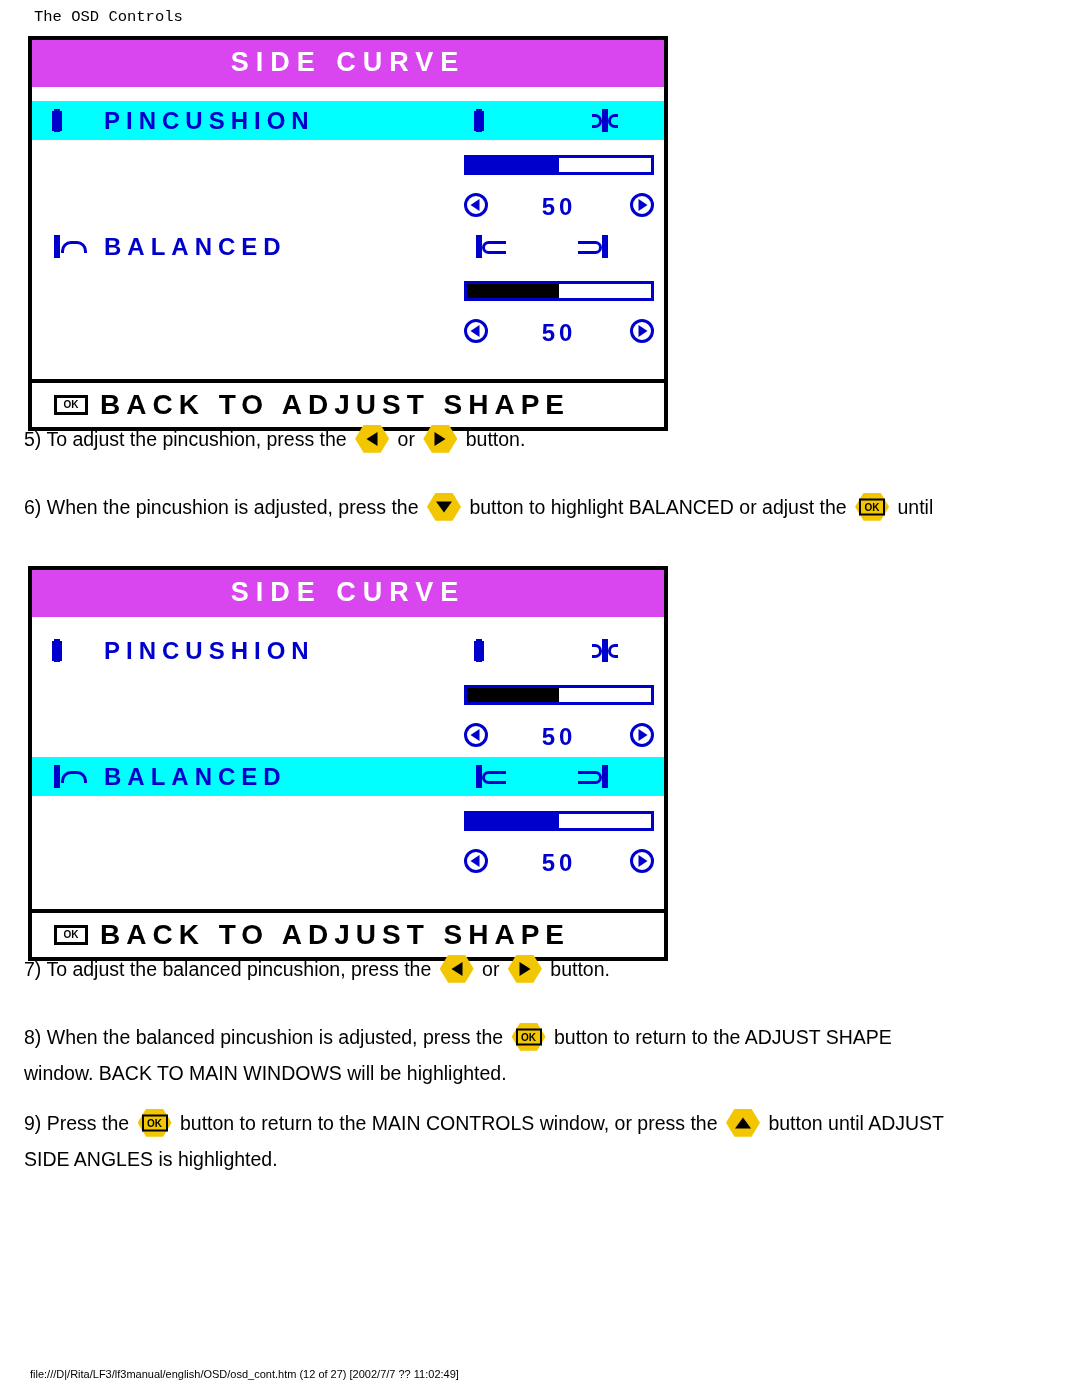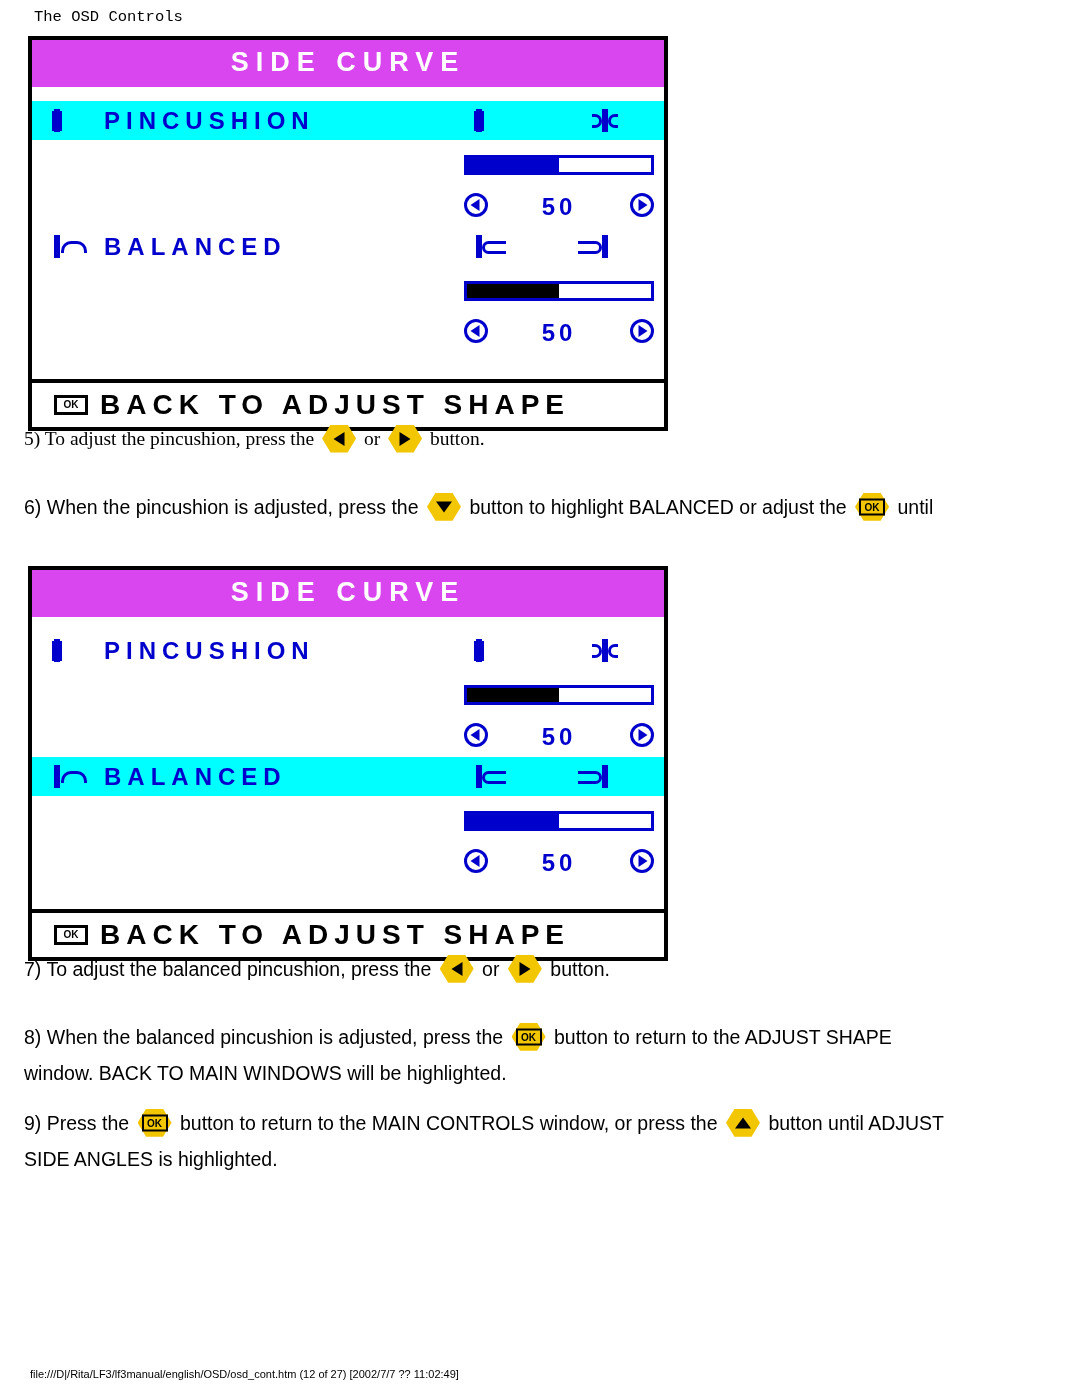--- a/index.html
+++ b/index.html
@@ -339,21 +339,21 @@
       <span class="val-num">50</span>
       <span class="tri-btn right"></span>
     </div>
   </div>
   <div class="osd-footer">
     <span class="ok-box">OK</span>
     <span class="footer-label">BACK TO ADJUST SHAPE</span>
   </div>
 </div>
 
-<div class="para" style="top:420px;font-family:Liberation Serif, serif;">
+<div class="para" style="top:420px;">
   <span class="t">5) To adjust the pincushion, press the</span>
   <span class="hexbtn left"><span class="hex"></span><span class="glyph"></span></span>
   <span class="t">or</span>
   <span class="hexbtn right"><span class="hex"></span><span class="glyph"></span></span>
   <span class="t">button.</span>
 </div>
 
 <div class="para" style="top:488px;">
   <span class="t">6) When the pincushion is adjusted, press the</span>
   <span class="hexbtn down"><span class="hex"></span><span class="glyph"></span></span>

